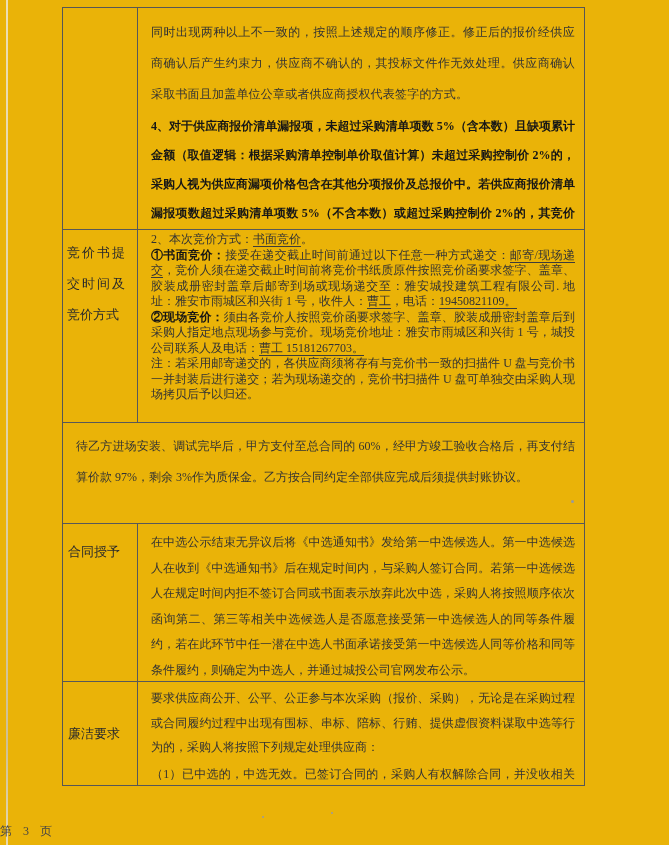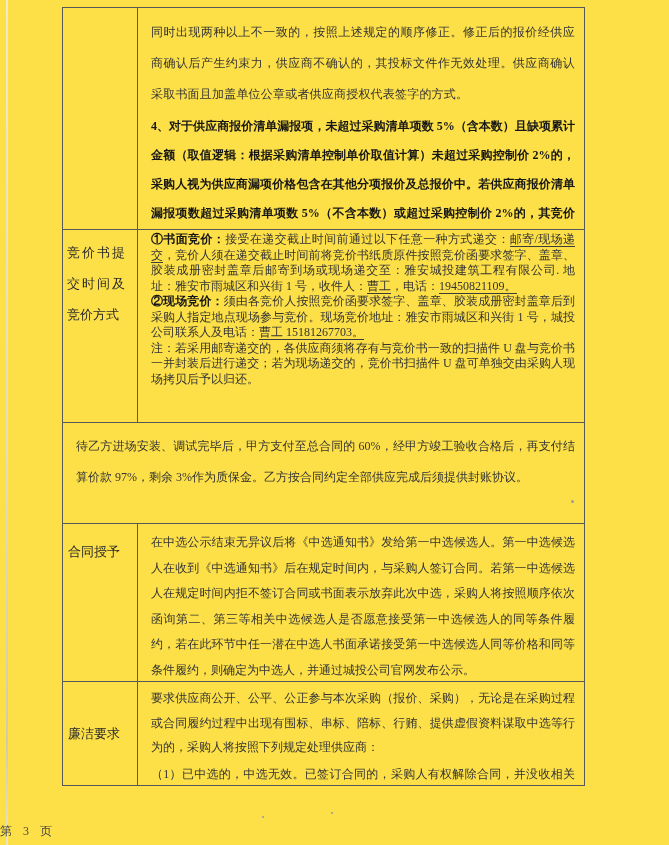--- a/index.html
+++ b/index.html
@@ -1,18 +1,18 @@
 <!DOCTYPE html>
 <html><head>
 <meta charset="utf-8">
 <style>
   html,body{margin:0;padding:0;background:#ffffff;}
   .page{
     position:relative;width:669px;height:845px;overflow:hidden;
-    background:#fde047;
+    background:#eab308;
     font-family:"Liberation Serif","DejaVu Serif",serif;
     color:#333;
   }
   .scan-edge{
     position:absolute;left:6px;top:0;width:2px;height:845px;
     background:linear-gradient(#ededed,#dcdcdc 55%,#c4c4c4 88%,#e6e6e6);
     opacity:.75;
   }
   .speck{position:absolute;background:#9a9a9a;border-radius:50%;}
   .speck.s1{left:571px;top:500px;width:3px;height:3px;}
@@ -90,20 +90,21 @@
       <div class="cell label"></div>
       <div class="cell content">
           <p><span>同时出现两种以上不一致的，按照上述规定的顺序修正。修正后的报价经供应商确认后产生约束力，供应商不确认的，其投标文件作无效处理。供应商确认采取书面且加盖单位公章或者供应商授权代表签字的方式。</span></p>
           <p><span>4、对于供应商报价清单漏报项，未超过采购清单项数 5%（含本数）且缺项累计金额（取值逻辑：根据采购清单控制单价取值计算）未超过采购控制价 2%的，采购人视为供应商漏项价格包含在其他分项报价及总报价中。若供应商报价清单漏报项数超过采购清单项数 5%（不含本数）或超过采购控制价 2%的，其竞价文件无效。</span></p>
         </div>
     </div>
 
     <div class="row row-1">
       <div class="cell label">竞价书提交时间及竞价方式</div>
       <div class="cell content">
+          <p><span>2、本次竞价方式：</span><span class="u">书面竞价</span><span>。</span></p>
           <p><span class="b">①书面竞价：</span><span>接受在递交截止时间前通过以下任意一种方式递交：</span><span class="u">邮寄/现场递交</span><span>，竞价人须在递交截止时间前将竞价书纸质原件按照竞价函要求签字、盖章、胶装成册密封盖章后邮寄到场或现场递交至：雅安城投建筑工程有限公司. 地址：雅安市雨城区和兴街 1 号，收件人：</span><span class="u">曹工</span><span>，电话：</span><span class="u">19450821109。</span></p>
           <p><span class="b">②现场竞价：</span><span>须由各竞价人按照竞价函要求签字、盖章、胶装成册密封盖章后到采购人指定地点现场参与竞价。现场竞价地址：雅安市雨城区和兴街 1 号，城投公司联系人及电话：</span><span class="u">曹工 15181267703。</span></p>
           <p><span>注：若采用邮寄递交的，各供应商须将存有与竞价书一致的扫描件 U 盘与竞价书一并封装后进行递交；若为现场递交的，竞价书扫描件 U 盘可单独交由采购人现场拷贝后予以归还。</span></p>
         </div>
     </div>
 
     <div class="row row-2">
       <div class="cell content">
           <p><span>待乙方进场安装、调试完毕后，甲方支付至总合同的 60%，经甲方竣工验收合格后，再支付结算价款 97%，剩余 3%作为质保金。乙方按合同约定全部供应完成后须提供封账协议。</span></p>
         </div>

